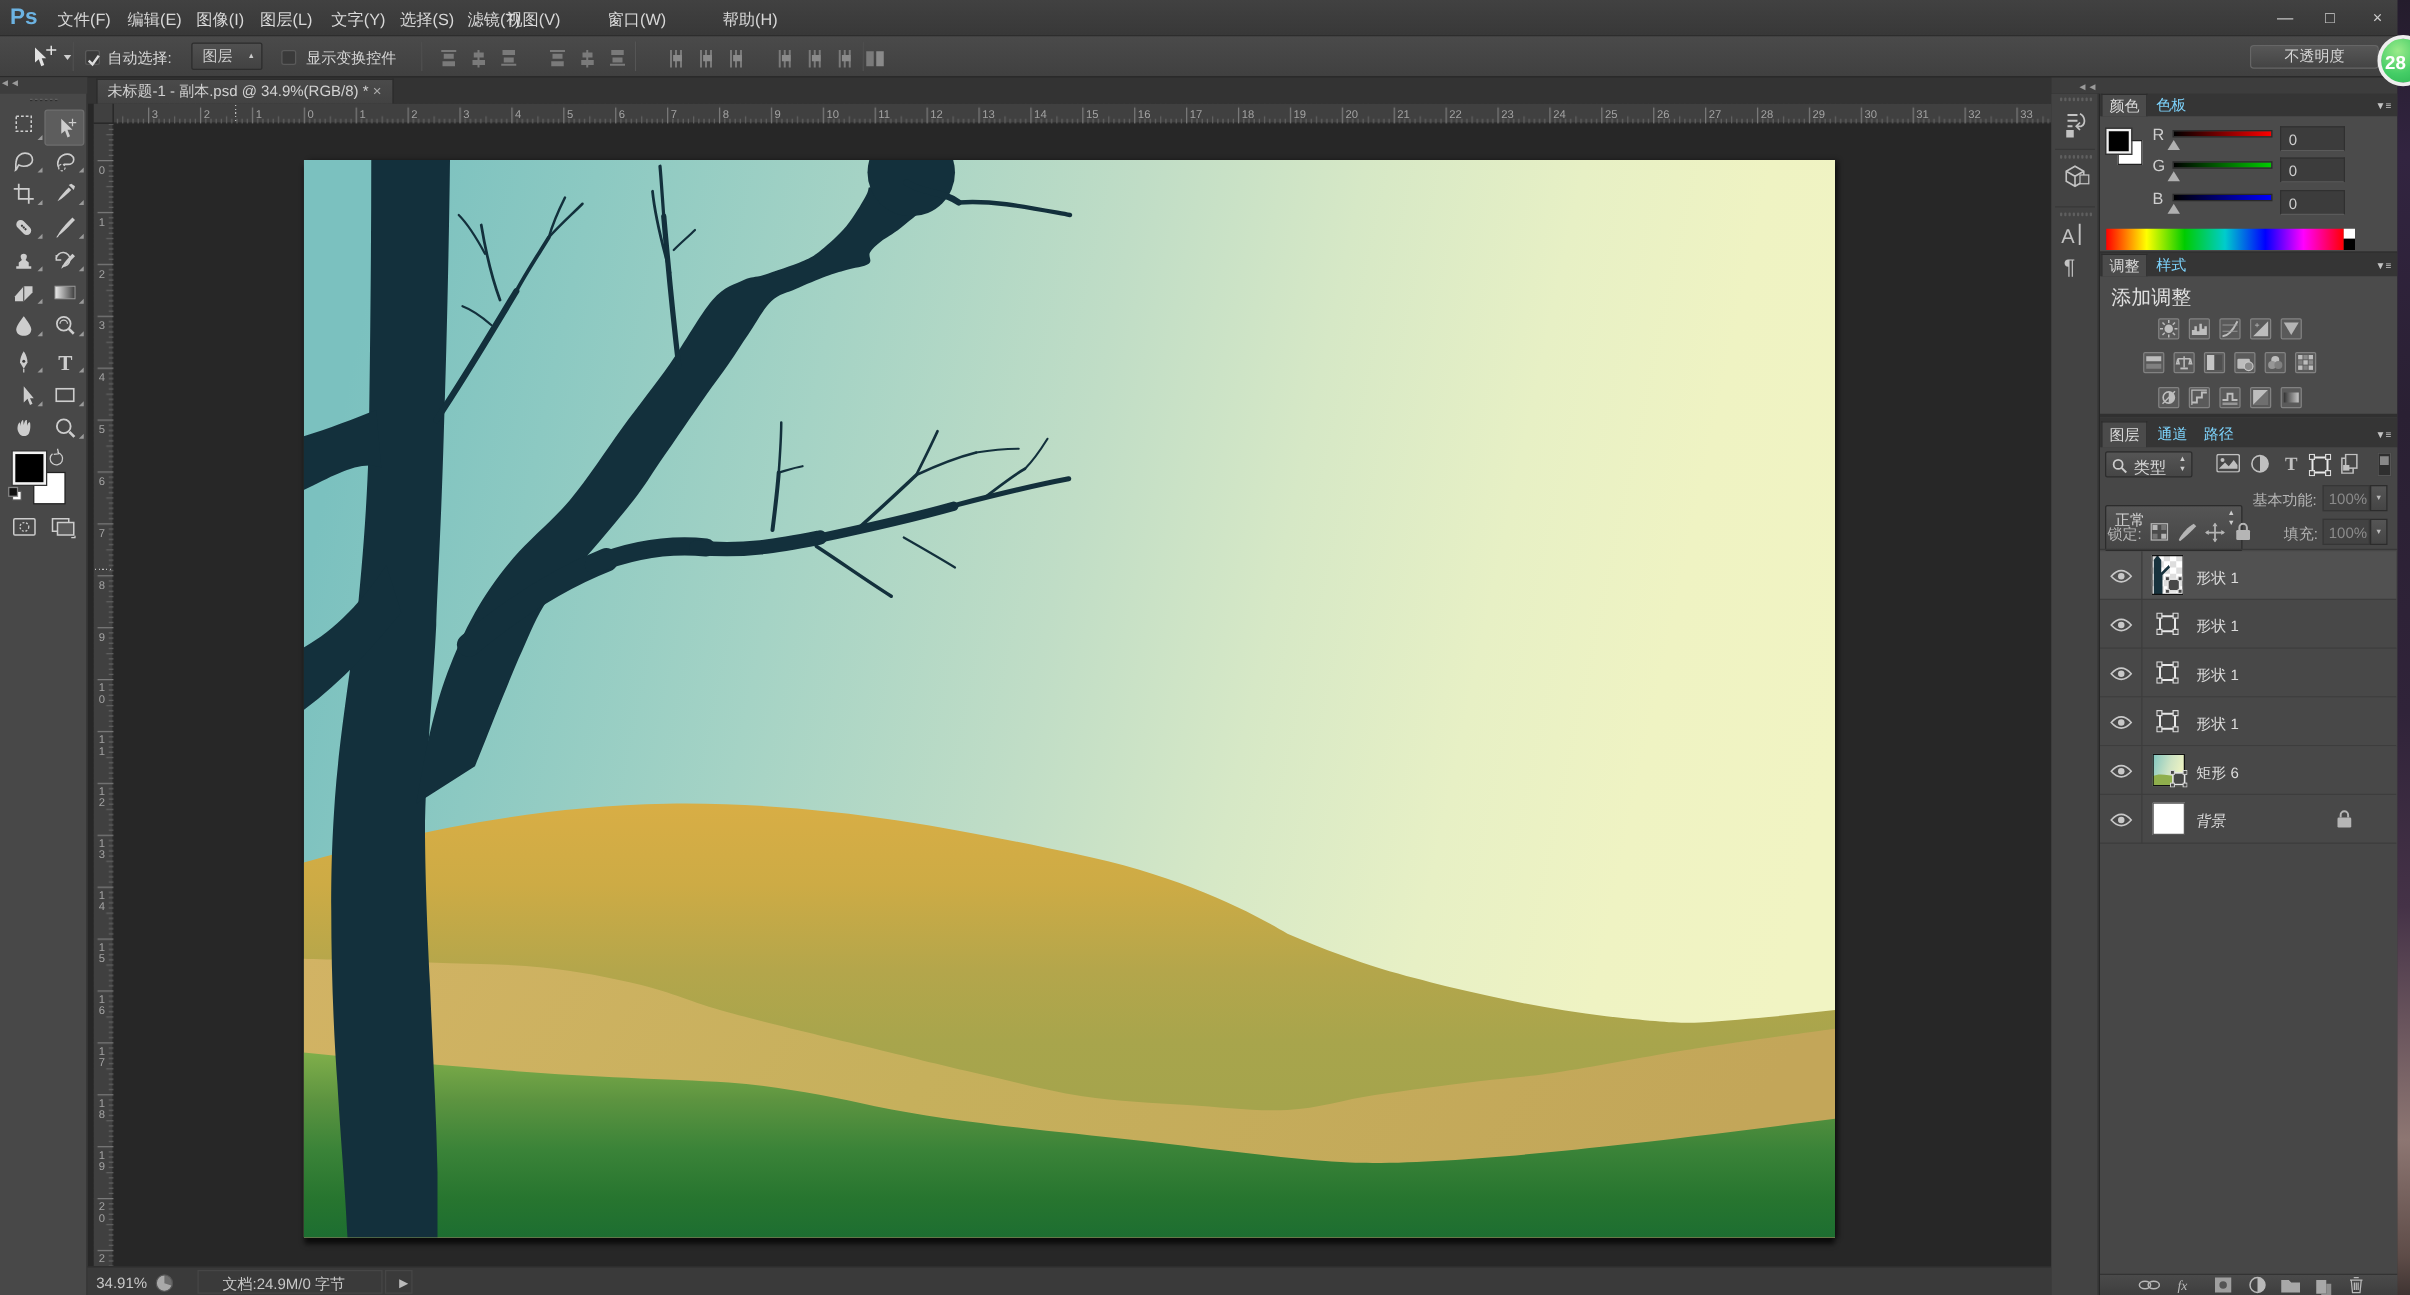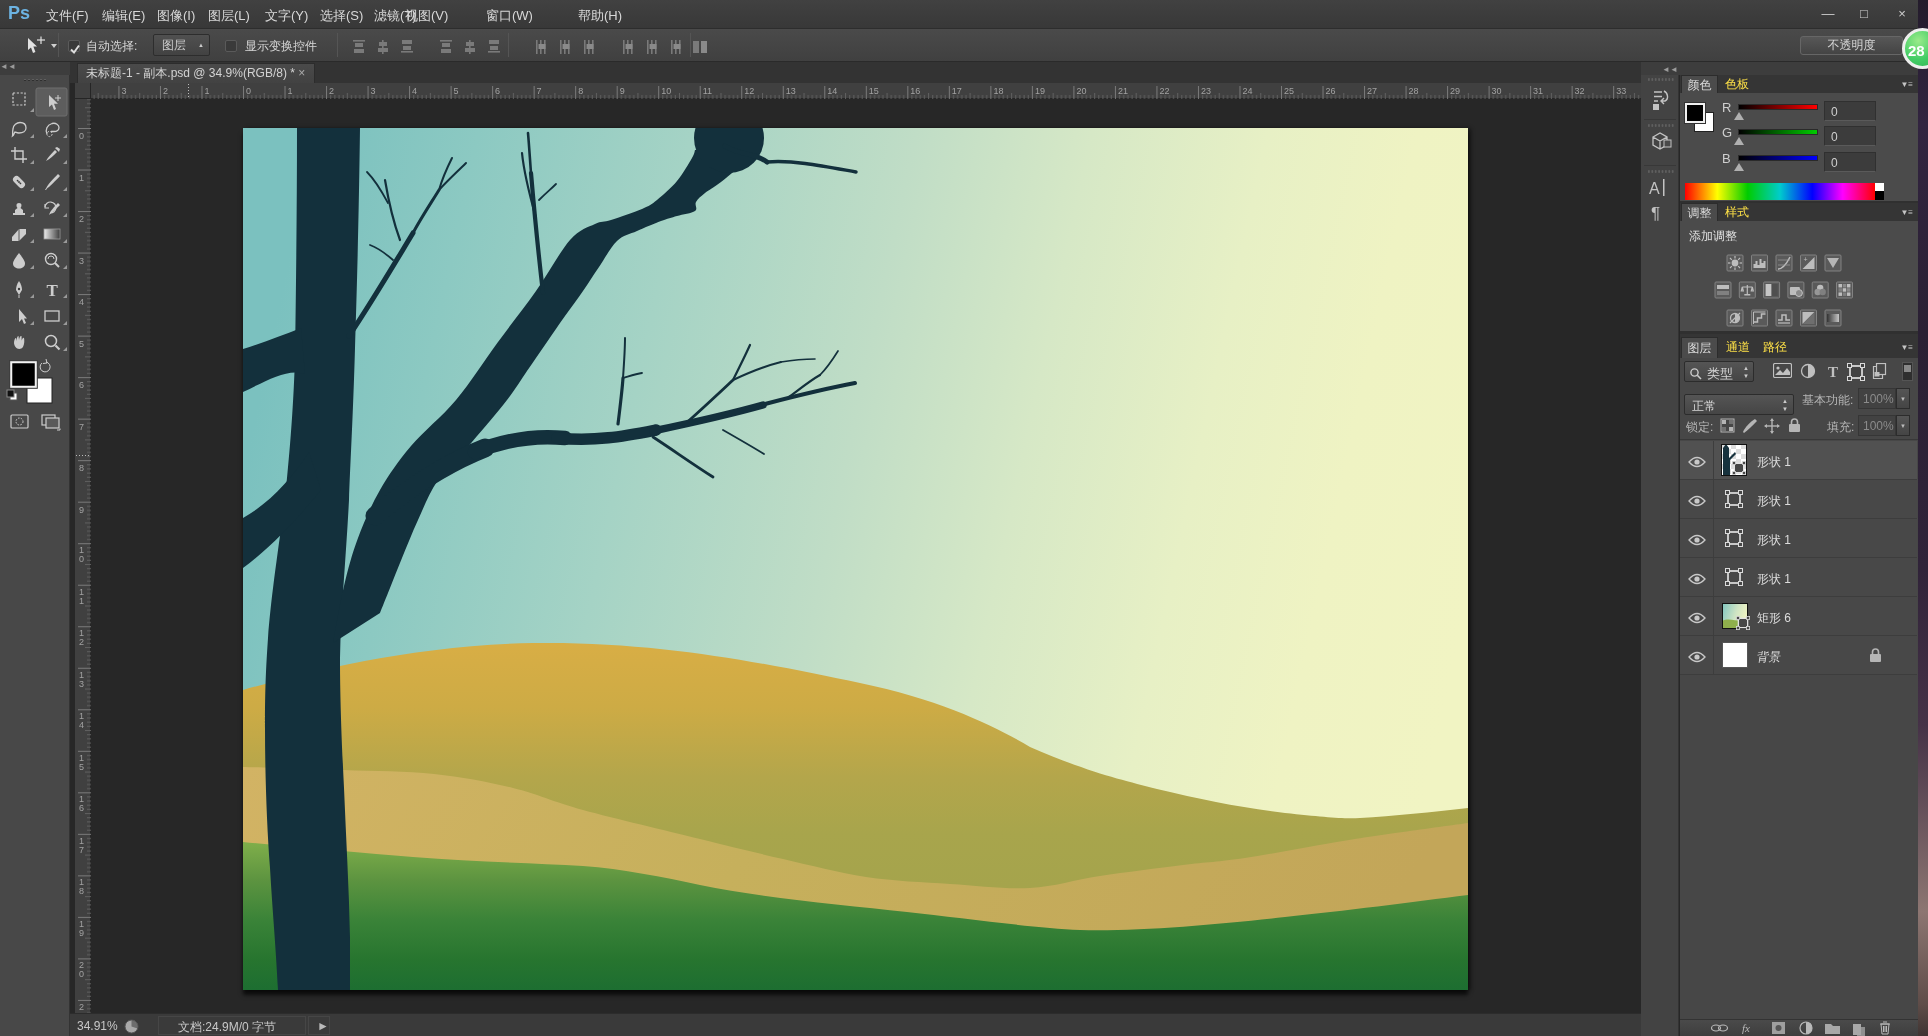--- a/index.html
+++ b/index.html
@@ -44,21 +44,21 @@
   
   #statusbar { left:70px; top:1013px; width:1571px; height:23px; background:#3a3a3a; border-top:1px solid #2c2c2c; }
   .stxt { top:5px; font-size:12px; color:#c8c8c8; }
   
   #rdockhead { left:1641px; top:62px; width:277px; height:13px; background:#3d3d3d; }
   #iconstrip { left:1641px; top:75px; width:38px; height:961px; background:#434343; border-right:1px solid #333; }
   #panels { left:1680px; top:75px; width:238px; height:961px; background:#4b4b4b; }
   .ptabbar { position:absolute; left:0; width:238px; height:18px; background:#353535; }
   .ptab { position:absolute; top:0; height:18px; font-size:12px; text-align:center; line-height:18px; }
   .ptab.on { background:#4b4b4b; color:#dadada; border:1px solid #2c2c2c; border-bottom:none; }
-  .ptab.off { color:#fde047; }
+  .ptab.off { color:#7dd3fc; }
   .combo { position:absolute; background:linear-gradient(#505050,#424242); border:1px solid #2d2d2d;
     border-radius:2px; color:#cbcbcb; font-size:12px; }
   .lrow { position:absolute; left:0; width:237px; height:39px; background:#484848; border-bottom:1px solid #3d3d3d; }
   .lname { position:absolute; left:77px; top:13px; font-size:12px; color:#dcdcdc; }
   .eye { position:absolute; left:8px; top:13px; width:18px; height:12px; color:#cdcdcd; }
 </style>
 </head>
 <body>
 
 <div class="abs" id="titlebar"></div>
@@ -567,21 +567,21 @@
 <div class="abs2" style="left:54px;top:88px;width:0;height:0;border-left:5px solid transparent;border-right:5px solid transparent;border-bottom:8px solid #b0b0b0"></div>
 <div class="abs2" style="left:144px;top:77px;width:52px;height:20px;background:#3c3c3c;border:1px solid #303030;border-bottom-color:#5a5a5a;color:#cfcfcf;font-size:12px;padding:3px 0 0 6px">0</div>
 <div class="abs2" style="left:5px;top:108px;width:190px;height:17px;background:linear-gradient(90deg,#f00,#ff0 17%,#0c0 33%,#0cc 50%,#00f 67%,#f0f 83%,#f00)"></div>
 <div class="abs2" style="left:195px;top:108px;width:9px;height:8px;background:#fff"></div>
 <div class="abs2" style="left:195px;top:116px;width:9px;height:9px;background:#000"></div>
 <div class="abs2" style="left:0;top:126px;width:238px;height:2px;background:#303030"></div>
 <div class="ptabbar" style="top:128px"></div>
 <div class="ptab on" style="left:1px;top:128px;width:37px">调整</div>
 <div class="ptab off" style="left:39px;top:128px;width:36px">样式</div>
 <div class="abs2" style="right:6px;top:133px;color:#c5c5c5;font-size:8px">▼<span style="letter-spacing:-1px">≡</span></div>
-<div class="abs2" style="left:9px;top:153px;font-size:12px;color:#e0e0e0">添加调整</div>
+<div class="abs2" style="left:9px;top:153px;font-size:16px;color:#e0e0e0">添加调整</div>
 <div class="abs2" style="left:0;top:166px;width:238px;height:110px"><svg width="238" height="110" viewBox="0 0 238 110">
         <g transform="translate(47.0,14)">
           <rect x="0" y="0" width="16" height="16" rx="1" fill="#5a5a5a" stroke="#828282" stroke-width="1"></rect>
           <circle cx="8" cy="8" r="3.4" fill="#bdbdbd"></circle>
           <g stroke="#bdbdbd" stroke-width="1.2">
             <line x1="8" y1="1" x2="8" y2="3.4"></line>
             <line x1="8" y1="12.6" x2="8" y2="15"></line>
             <line x1="1" y1="8" x2="3.4" y2="8"></line>
             <line x1="12.6" y1="8" x2="15" y2="8"></line>
             <line x1="3" y1="3" x2="4.8" y2="4.8"></line>
@@ -714,21 +714,21 @@
         <rect x="13.5" y="13.5" width="4" height="4" fill="#424242" stroke="#dadada"></rect>
       </svg></div>
 <div class="abs2" style="left:190px;top:288px;width:20px;height:18px;text-align:center"><svg width="16" height="16" viewBox="0 0 16 16">
         <rect x="4.5" y="0.5" width="9" height="11" fill="none" stroke="#c0c0c0" stroke-width="1.2"></rect>
         <path d="M4.5,3.5 L1.5,3.5 1.5,15.5 10.5,15.5 10.5,11.5" fill="none" stroke="#c0c0c0" stroke-width="1.2"></path>
         <rect x="2.5" y="9" width="5" height="4.5" fill="#c0c0c0"></rect>
       </svg></div>
 <div class="abs2" style="left:222px;top:287px;width:11px;height:19px;background:#2f2f2f;border:1px solid #555">
       <div style="margin:2px auto 0;width:7px;height:7px;background:#888"></div>
     </div>
-<div class="abs2" style="left:4px;top:319px;width:110px;height:21px;background:linear-gradient(#555,#454545);border:1px solid #2c2c2c;border-radius:2px">
+<div class="abs2" style="left:4px;top:329px;width:110px;height:37px;background:linear-gradient(#555,#454545);border:1px solid #2c2c2c;border-radius:2px">
       <span style="position:absolute;left:7px;top:3px;font-size:12px;color:#d5d5d5">正常</span>
       <span style="position:absolute;right:5px;top:2px;font-size:6px;color:#ccc;line-height:8px">▲<br>▼</span>
     </div>
 <div class="abs2" style="left:122px;top:317px;font-size:12px;color:#b5b5b5">基本功能:</div>
 <div class="abs2" style="left:178px;top:313px;width:38px;height:21px;background:#424242;border:1px solid #363636;color:#8b8b8b;font-size:12px;padding:3px 0 0 4px">100%</div>
 <div class="abs2" style="left:216px;top:313px;width:14px;height:21px;background:linear-gradient(#555,#454545);border:1px solid #2c2c2c">
       <span style="position:absolute;left:3px;top:7px;font-size:6px;color:#bbb">▼</span>
     </div>
 <div class="abs2" style="left:6px;top:344px;font-size:12px;color:#b5b5b5">锁定:</div>
 <div class="abs2" style="left:40px;top:343px;width:17px;height:16px"><svg width="15" height="15" viewBox="0 0 15 15">

